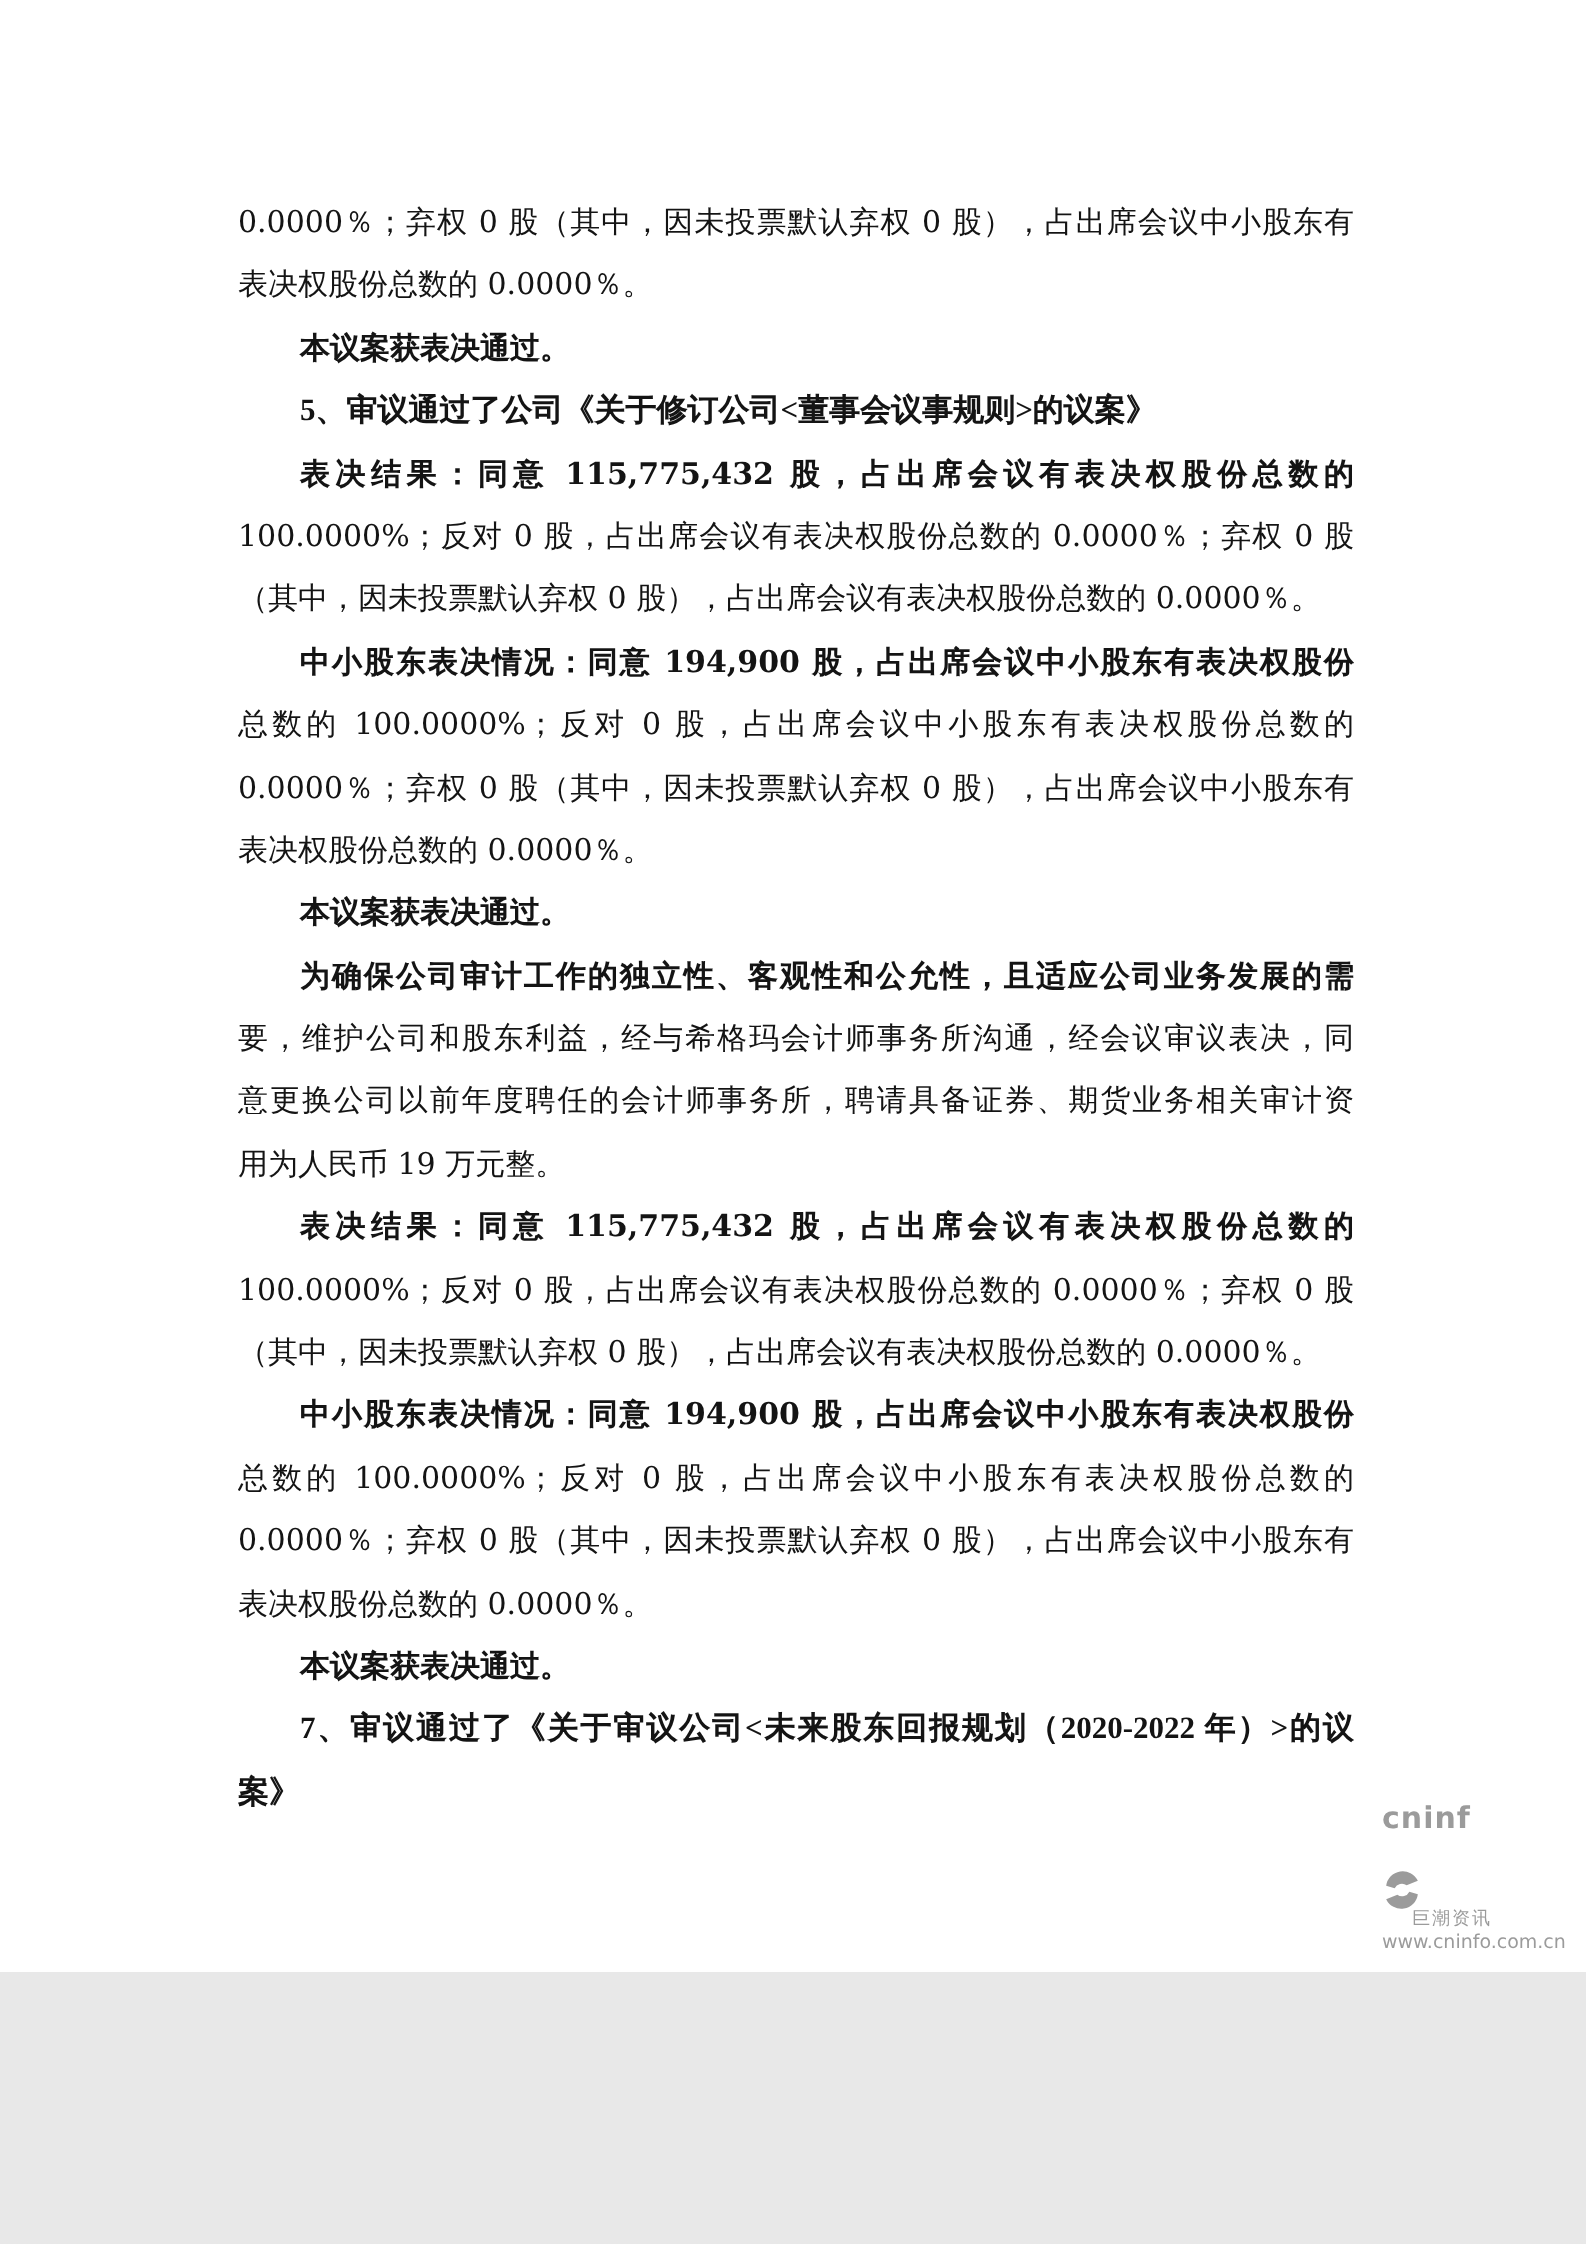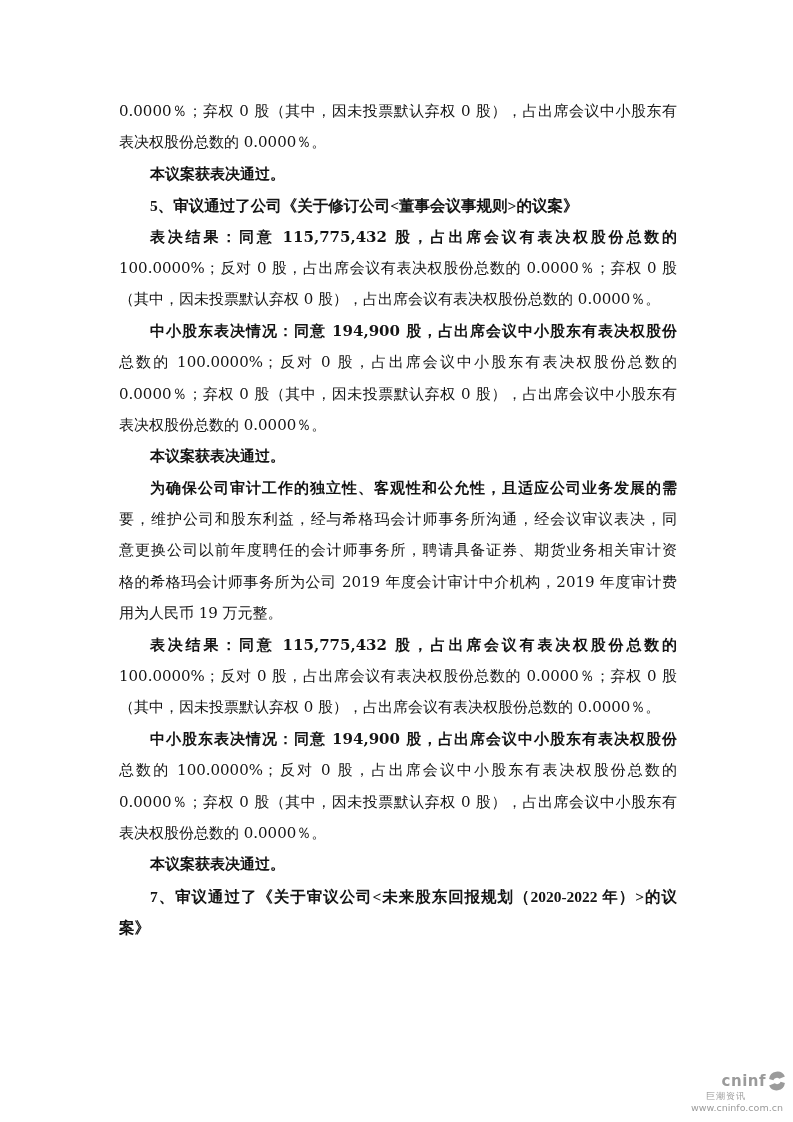--- a/index.html
+++ b/index.html
@@ -1,19 +1,19 @@
 <!DOCTYPE html>
 <html><head>
 <meta charset="utf-8">
 <style>
   html, body { margin: 0; padding: 0; background: #e8e8e8; }
   .page {
     position: relative;
     width: 793px;
-    height: 1122px;
+    height: 986px;
     margin: 0 auto;
     background: #ffffff;
     overflow: hidden;
   }
   .content {
     position: absolute;
     left: 119px;
     top: 96px;
     width: 558px;
   }
@@ -38,23 +38,23 @@
   .footer {
     position: absolute;
     right: 6px;
     bottom: 8px;
     width: 96px;
     color: #9b9b9b;
     font-family: "DejaVu Sans", "Liberation Sans", sans-serif;
   }
   .logo-row {
     display: flex;
-    align-items: center;
     justify-content: flex-end;
-    gap: 1px;
+    gap: 16px;
+    flex-direction: column;
   }
   .logo-text {
     font-weight: bold;
     font-size: 15px;
     letter-spacing: 0.5px;
     line-height: 20px;
   }
   .logo-icon { display: inline-flex; }
   .logo-cn {
     font-size: 9px;
@@ -85,21 +85,20 @@
       <div class="line justify">100.0000%；反对 0 股，占出席会议有表决权股份总数的 0.0000％；弃权 0 股</div>
       <div class="line">（其中，因未投票默认弃权 0 股），占出席会议有表决权股份总数的 0.0000％。</div>
       <div class="line indent justify">中小股东表决情况：同意 194,900 股，占出席会议中小股东有表决权股份</div>
       <div class="line justify">总数的 100.0000%；反对 0 股，占出席会议中小股东有表决权股份总数的</div>
       <div class="line justify">0.0000％；弃权 0 股（其中，因未投票默认弃权 0 股），占出席会议中小股东有</div>
       <div class="line">表决权股份总数的 0.0000％。</div>
       <div class="line indent">本议案获表决通过。</div>
       <div class="line indent justify">为确保公司审计工作的独立性、客观性和公允性，且适应公司业务发展的需</div>
       <div class="line justify">要，维护公司和股东利益，经与希格玛会计师事务所沟通，经会议审议表决，同</div>
       <div class="line justify">意更换公司以前年度聘任的会计师事务所，聘请具备证券、期货业务相关审计资</div>
-      <div class="line justify">格的希格玛会计师事务所为公司 2019 年度会计审计中介机构，2019 年度审计费</div>
       <div class="line">用为人民币 19 万元整。</div>
       <div class="line indent justify">表决结果：同意 115,775,432 股，占出席会议有表决权股份总数的</div>
       <div class="line justify">100.0000%；反对 0 股，占出席会议有表决权股份总数的 0.0000％；弃权 0 股</div>
       <div class="line">（其中，因未投票默认弃权 0 股），占出席会议有表决权股份总数的 0.0000％。</div>
       <div class="line indent justify">中小股东表决情况：同意 194,900 股，占出席会议中小股东有表决权股份</div>
       <div class="line justify">总数的 100.0000%；反对 0 股，占出席会议中小股东有表决权股份总数的</div>
       <div class="line justify">0.0000％；弃权 0 股（其中，因未投票默认弃权 0 股），占出席会议中小股东有</div>
       <div class="line">表决权股份总数的 0.0000％。</div>
       <div class="line indent">本议案获表决通过。</div>
       <div class="line bold indent justify">7、审议通过了《关于审议公司&lt;未来股东回报规划（2020-2022 年）&gt;的议</div>

